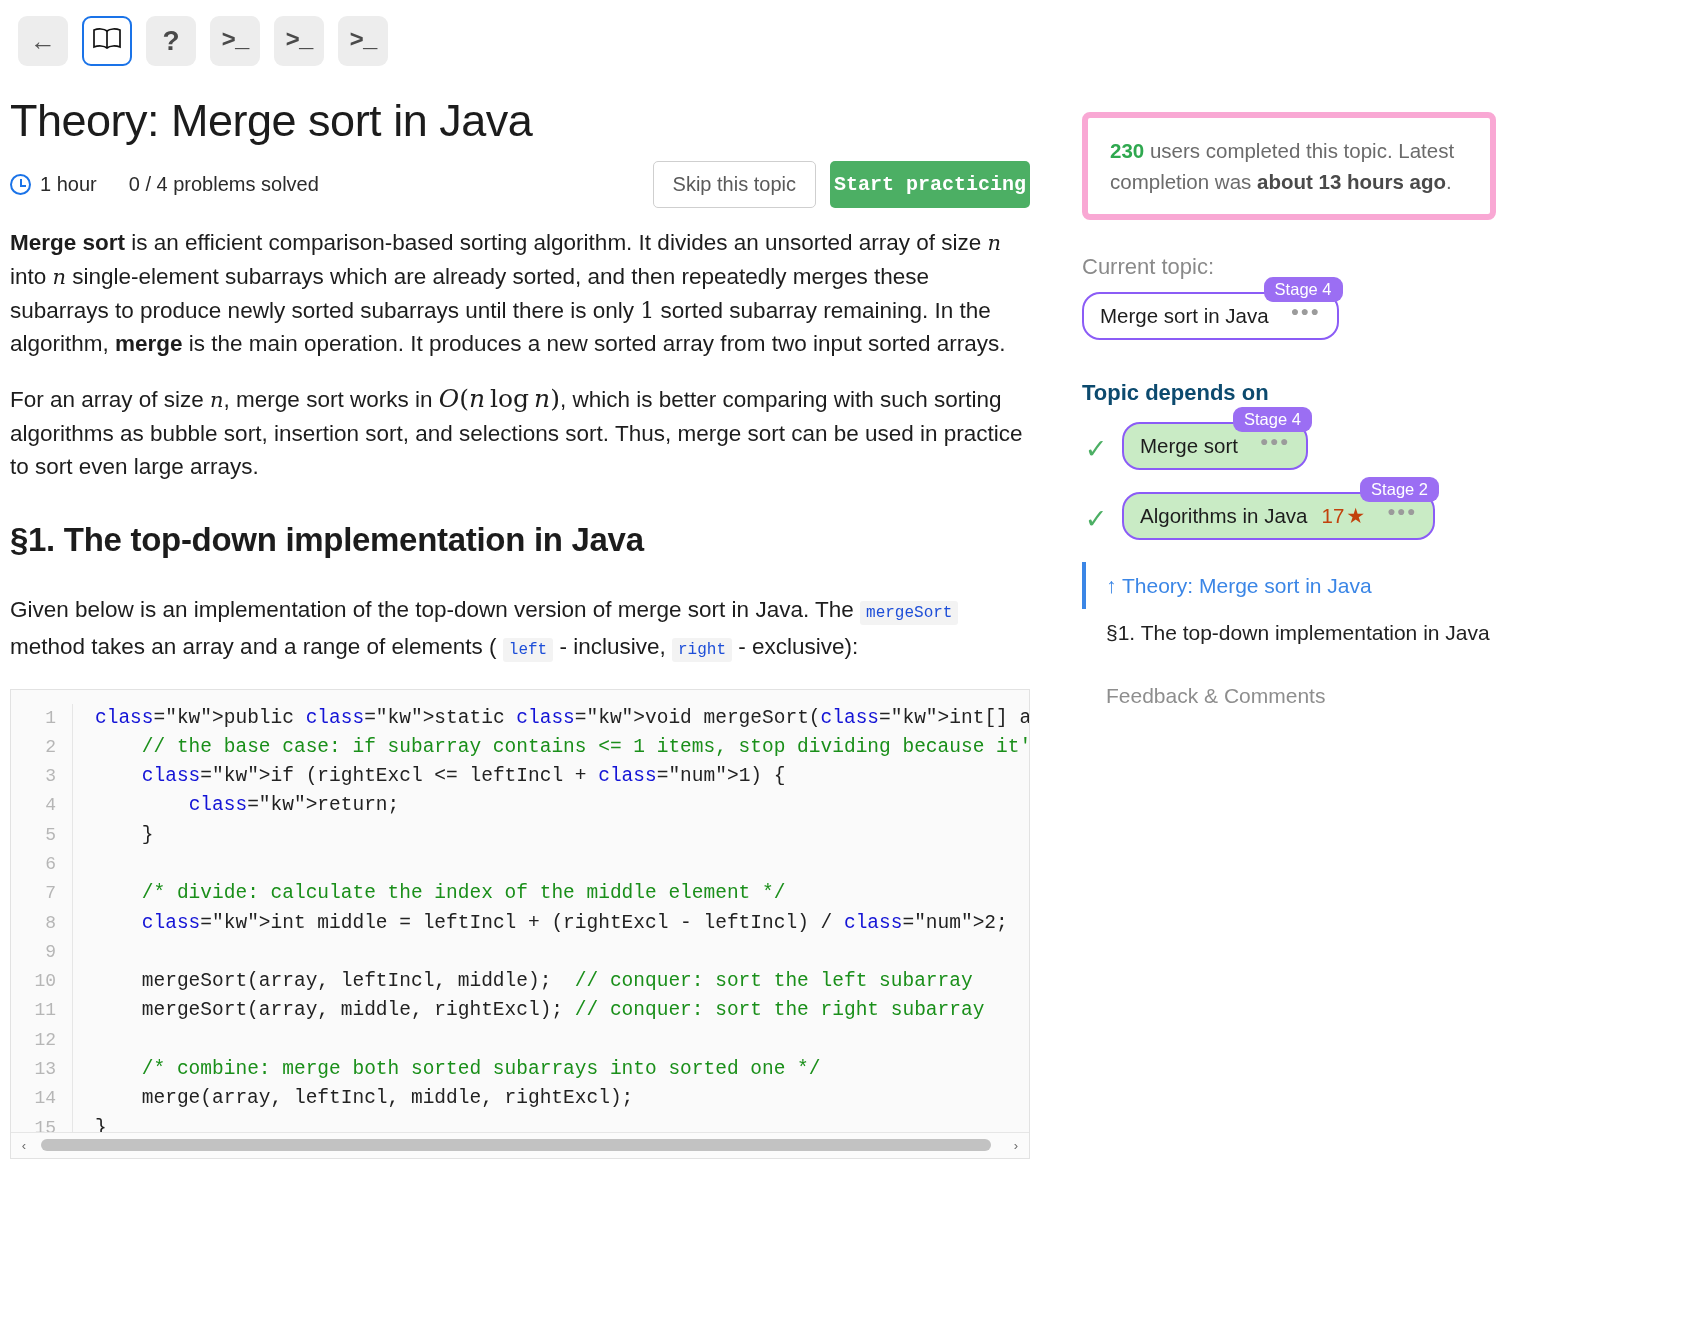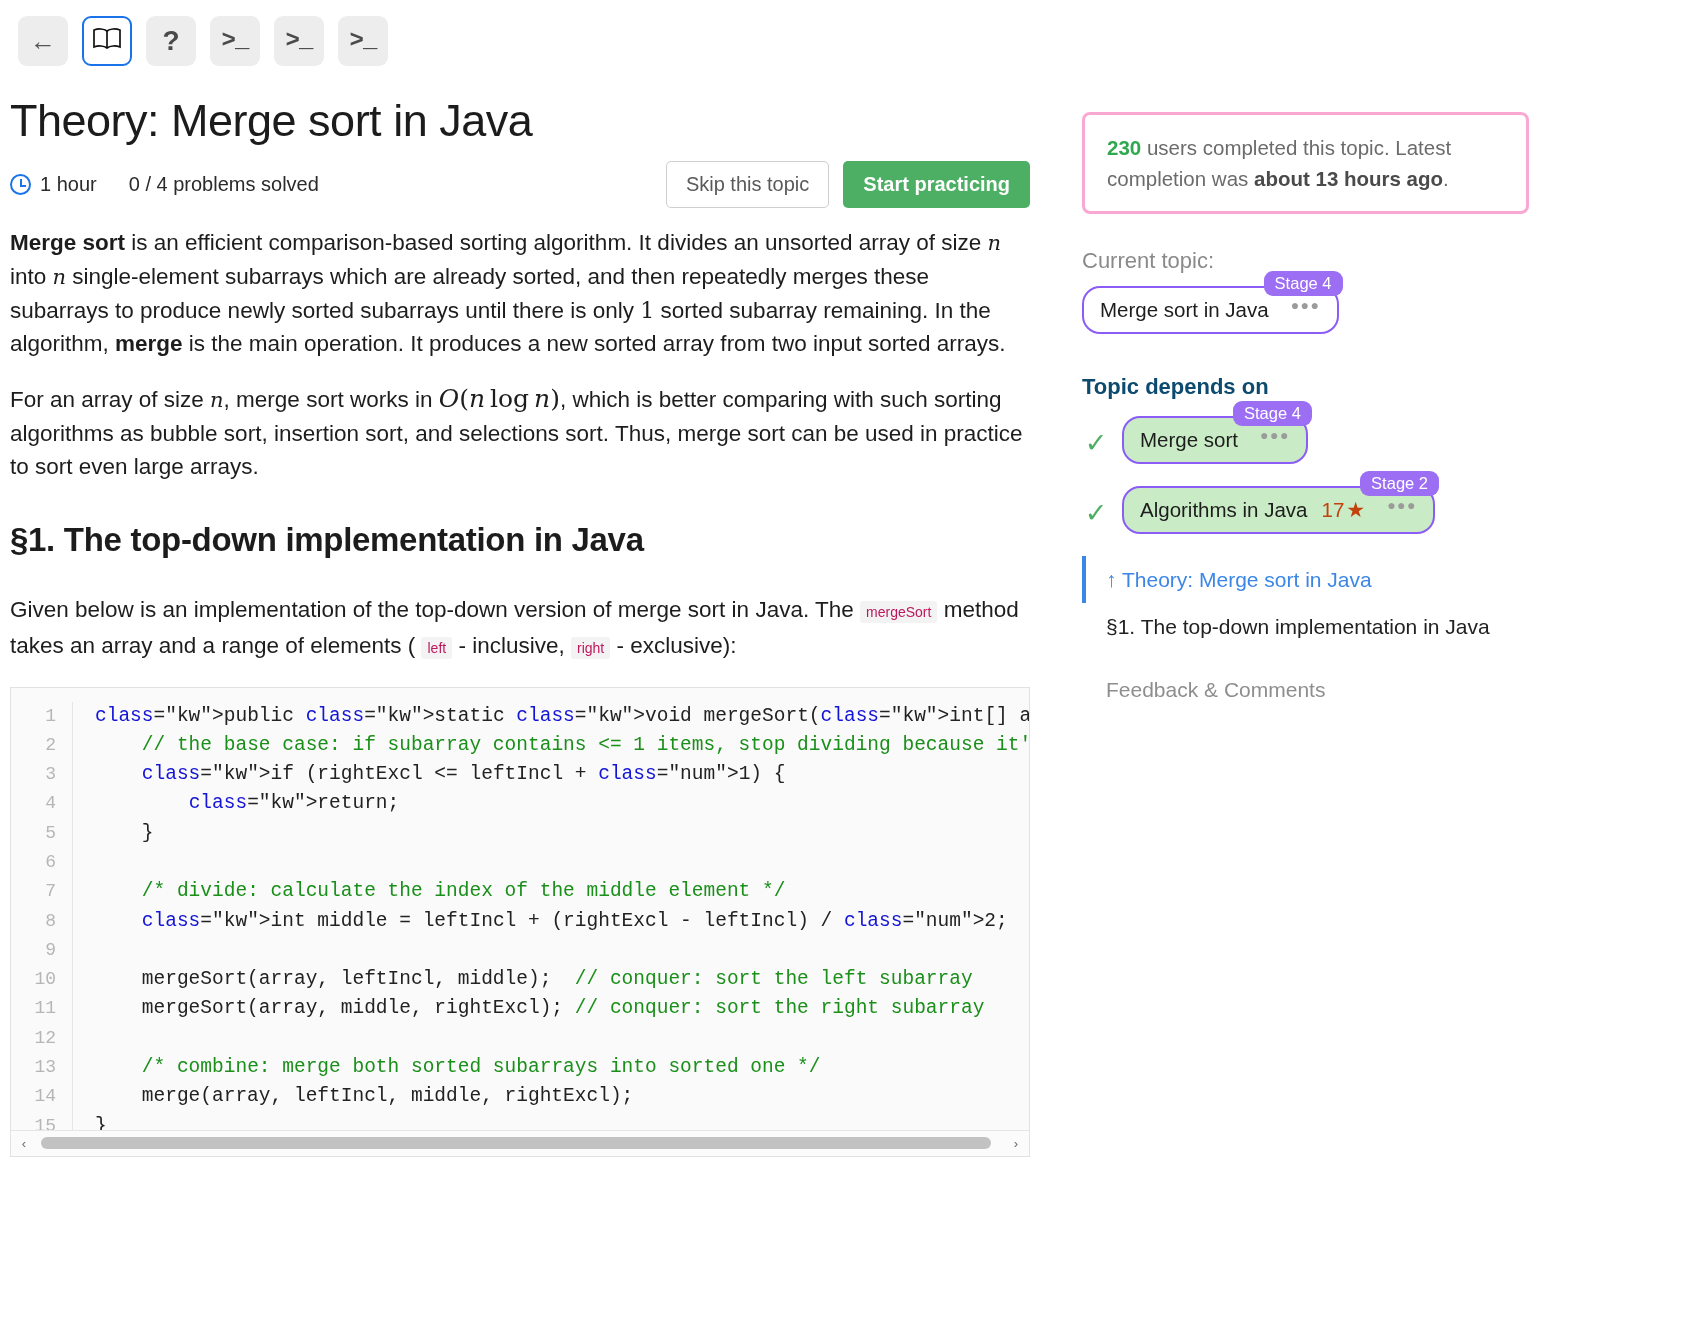--- a/index.html
+++ b/index.html
@@ -97,22 +97,22 @@
   }
   #skip-btn {
     font-size: 20px; color: #5a5a5a;
     background: #fff; border: 1px solid #cfcfcf; border-radius: 5px;
     padding: 11px 19px; cursor: pointer;
     font-family: "Liberation Sans", sans-serif;
   }
   #practice-btn {
     font-size: 20px; font-weight: bold; color: #fff;
     background: #4caf64; border: none; border-radius: 5px;
-    padding: 12px 20px; cursor: pointer;
-    font-family: Liberation Sans, sans-serif;
+    padding: 12px 4px; cursor: pointer;
+    font-family: Liberation Mono, monospace;
   }
 
   
   .para {
     font-size: 22.5px;
     line-height: 33px;
     color: #1d1d1d;
     margin: 0 0 22px 0;
     max-width: 1020px;
   }
@@ -134,23 +134,23 @@
   .mathbig i { font-style: italic; }
   .mathbig .rm { font-style: normal; }
 
   h2#sec1 {
     font-size: 33px;
     font-weight: bold;
     margin: 38px 0 34px 0;
     letter-spacing: -0.3px;
   }
   code.inline {
-    font-family: Liberation Sans, sans-serif;
-    font-size: 14px;
-    color: #be185d;
+    font-family: Liberation Mono, monospace;
+    font-size: 16px;
+    color: #1d4ed8;
     background: #f3f3f3;
     border-radius: 3px;
     padding: 3px 6px;
   }
 
   
   #codeblock {
     border: 1px solid #e2e2e2;
     background: #fafafa;
     margin-top: 18px;
@@ -200,27 +200,27 @@
   #sb-track { flex: 1 1 auto; height: 26px; position: relative; }
   #sb-thumb {
     position: absolute; left: 4px; top: 7px;
     width: 950px; height: 12px;
     background: #c2c2c2; border-radius: 6px;
     cursor: pointer;
   }
 
   
   #completion-box {
-    border: 3px solid #f9a8d4;
+    border: 6px solid #f9a8d4;
     border-radius: 8px;
     padding: 17px 22px;
     font-size: 20.5px;
     line-height: 31px;
     color: #6b6b6b;
-    width: 447px;
+    width: 414px;
   }
   #completion-box .count { color: #2fa84f; font-weight: bold; }
   #completion-box b { color: #4a4a4a; font-weight: bold; }
 
   .side-label {
     font-size: 22px;
     color: #8a8a8a;
     margin: 34px 0 12px 0;
   }
   .side-label.green { color: #0c4a6e; font-weight: bold; margin-bottom: 16px; }

